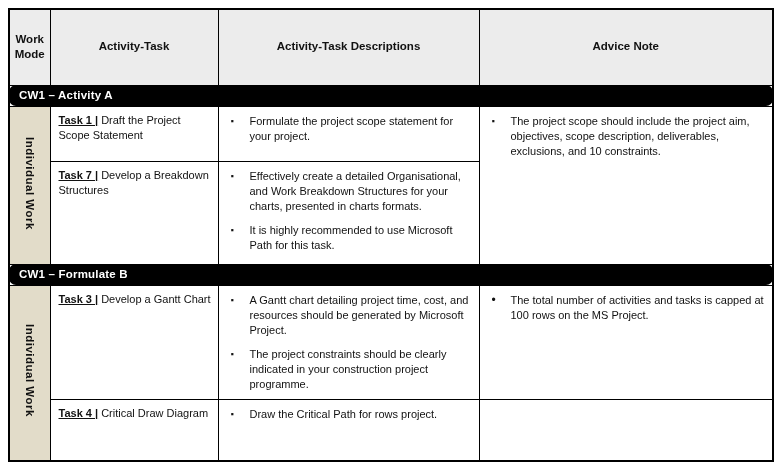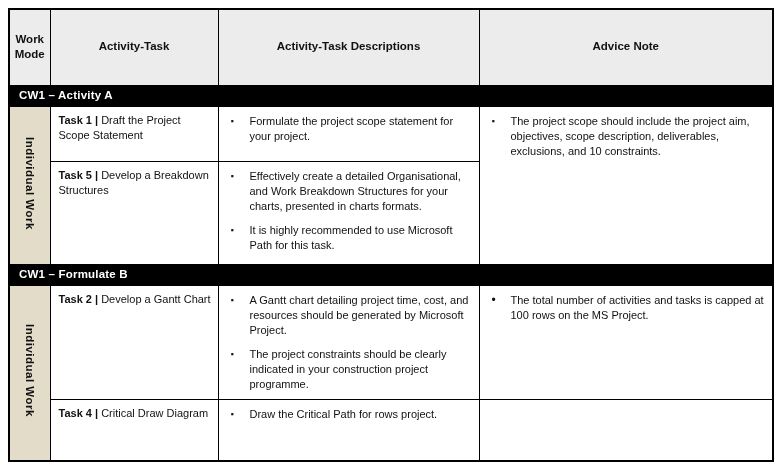--- a/index.html
+++ b/index.html
@@ -33,20 +33,21 @@
 
   
   tr.banner-row td {
     background: #000;
     color: #fff;
     font-weight: bold;
     font-size: 11.5px;
     vertical-align: middle;
     padding: 2px 0 3px 9px;
     letter-spacing: 0.2px;
+    border-radius: 7px;
   }
 
   
   td.workmode {
     background: #e2dcc9;
     vertical-align: middle;
     text-align: center;
   }
   td.workmode .vert {
     writing-mode: vertical-rl;
@@ -56,21 +57,21 @@
     letter-spacing: 0.5px;
     white-space: nowrap;
   }
 
   
   td.taskcell {
     padding: 6px 4px 6px 8px;
     font-size: 11px;
     line-height: 15px;
   }
-  td.taskcell .task-label { font-weight: bold; }
+  td.taskcell .task-label { font-weight: bold; text-decoration: underline; }
 
   
   td.bullets { padding: 7px 8px 6px 10px; font-size: 11px; }
   .bullet-item { display: flex; margin-bottom: 9px; }
   .bullet-item:last-child { margin-bottom: 0; }
   .bullet-marker {
     flex: 0 0 21px;
     font-style: normal;
     font-size: 9px;
     line-height: 15px;
@@ -121,21 +122,21 @@
       <td class="bullets" rowspan="2">
         <div class="bullet-item">
           <span class="bullet-marker">▪</span>
           <span class="bullet-text">The project scope should include the project aim, objectives, scope description, deliverables, exclusions, and 10 constraints.</span>
         </div>
       </td>
     </tr>
 
     <tr style="height:103px">
       <td class="taskcell">
-        <span class="task-label">Task 5 |</span><span> Develop a Breakdown Structures</span>
+        <span class="task-label">Task 7 |</span><span> Develop a Breakdown Structures</span>
       </td>
       <td class="bullets">
         <div class="bullet-item">
           <span class="bullet-marker">▪</span>
           <span class="bullet-text">Effectively create a detailed Organisational, and Work Breakdown Structures for your charts, presented in charts formats.</span>
         </div>
         <div class="bullet-item">
           <span class="bullet-marker">▪</span>
           <span class="bullet-text">It is highly recommended to use Microsoft Path for this task.</span>
         </div>
@@ -144,21 +145,21 @@
 
     <tr class="banner-row" style="height:21px">
       <td colspan="4">CW1 – Formulate B</td>
     </tr>
 
     <tr style="height:114px">
       <td class="workmode" rowspan="2">
         <span class="vert">Individual Work</span>
       </td>
       <td class="taskcell">
-        <span class="task-label">Task 2 |</span><span> Develop a Gantt Chart</span>
+        <span class="task-label">Task 3 |</span><span> Develop a Gantt Chart</span>
       </td>
       <td class="bullets">
         <div class="bullet-item">
           <span class="bullet-marker">▪</span>
           <span class="bullet-text">A Gantt chart detailing project time, cost, and resources should be generated by Microsoft Project.</span>
         </div>
         <div class="bullet-item">
           <span class="bullet-marker">▪</span>
           <span class="bullet-text">The project constraints should be clearly indicated in your construction project programme.</span>
         </div>

